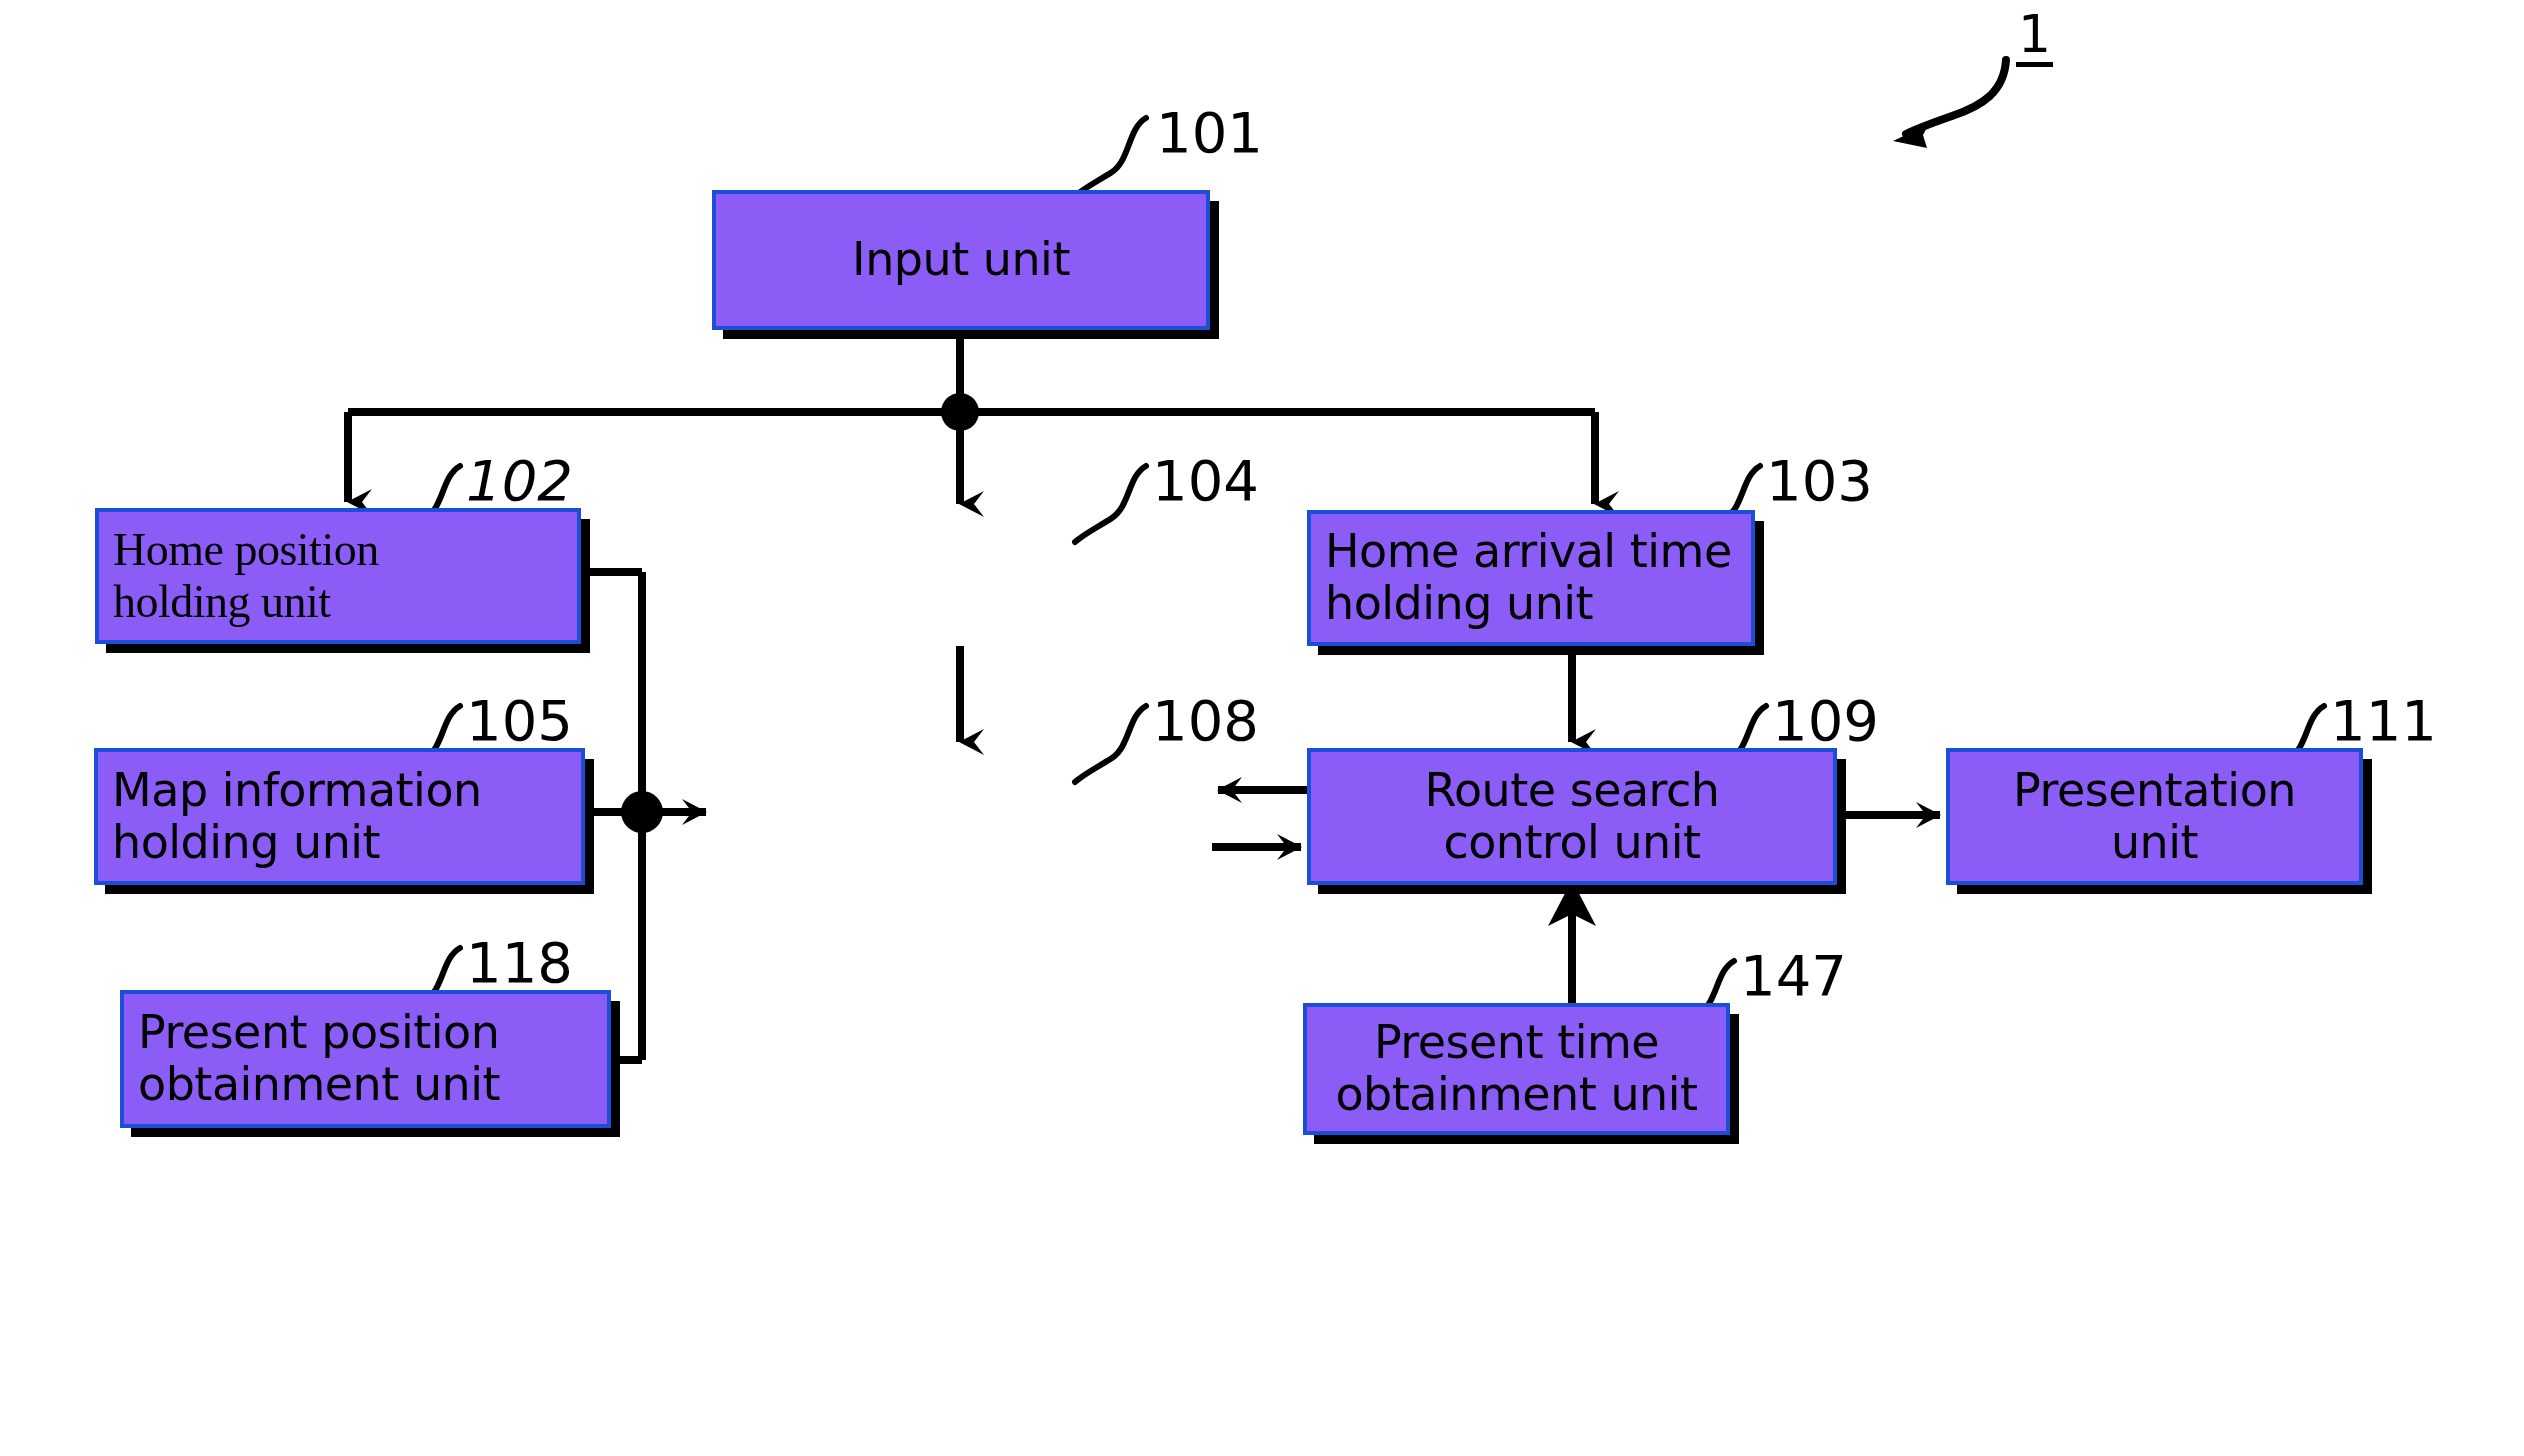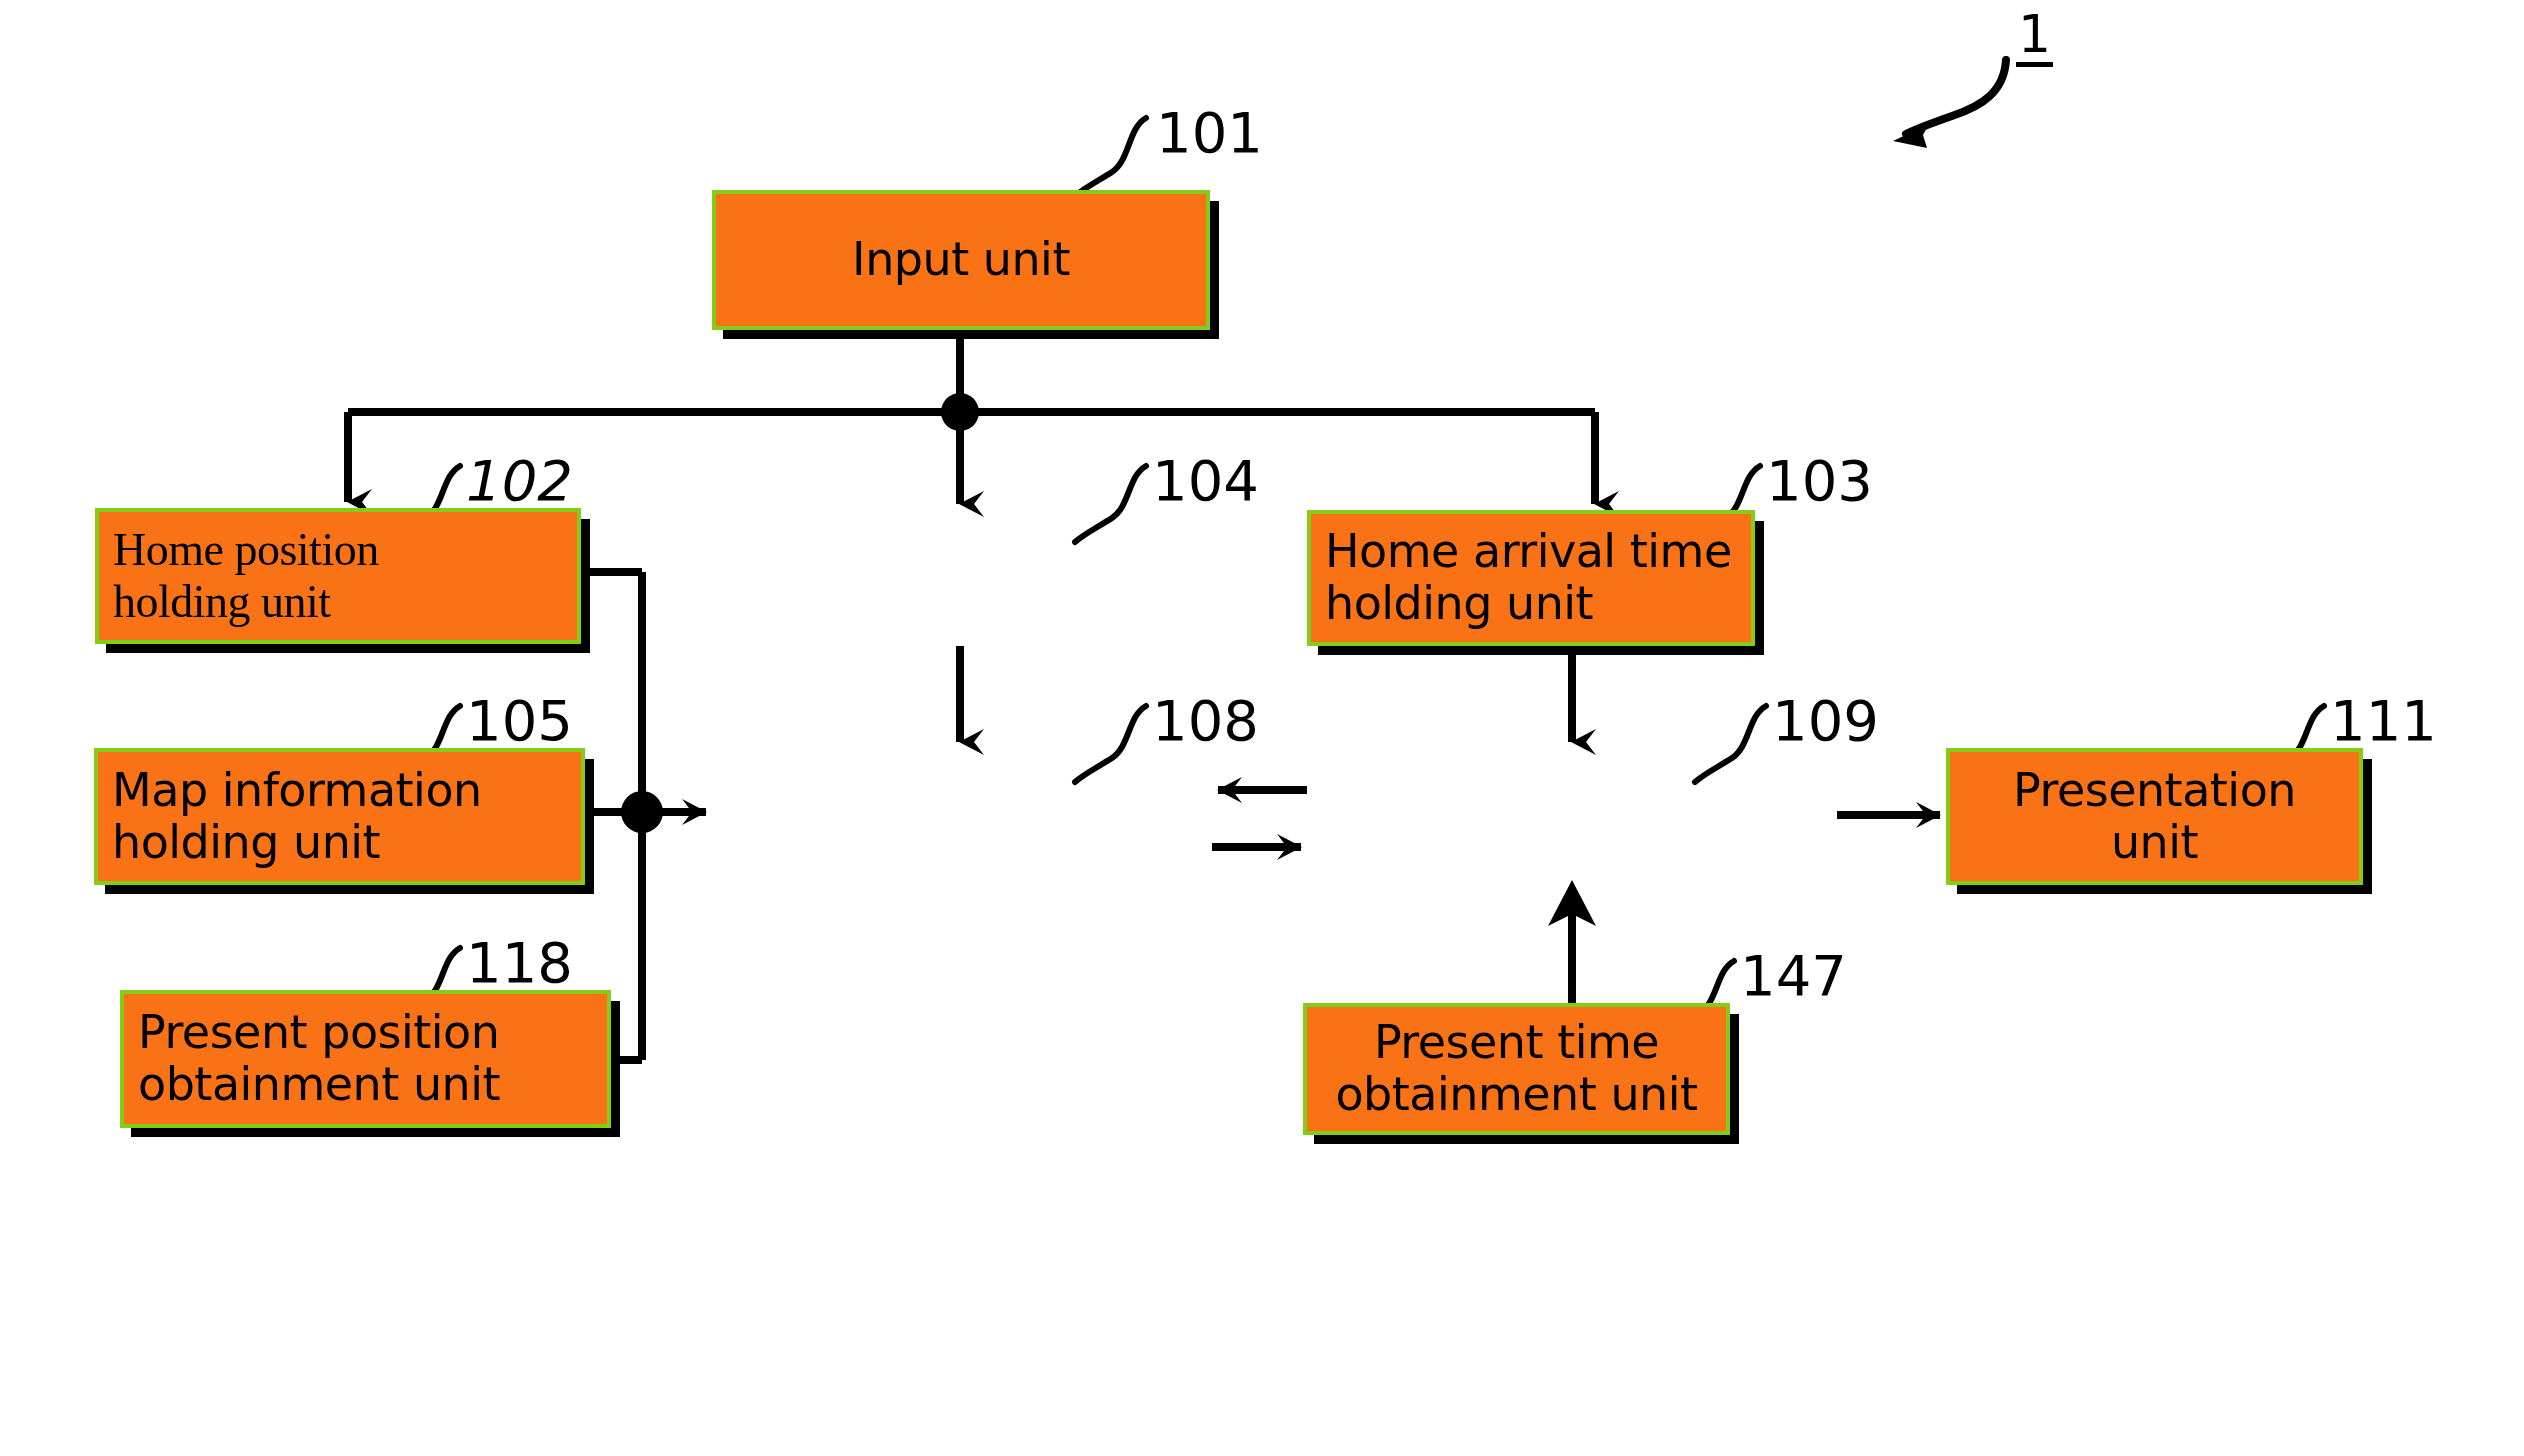--- a/index.html
+++ b/index.html
@@ -20,22 +20,22 @@
   #svg-layer {
     position: absolute;
     left: 0;
     top: 0;
     width: 2524px;
     height: 1456px;
   }
   .node {
     position: absolute;
     box-sizing: border-box;
-    background: #f97316;
-    border: 4px solid #84cc16;
+    background: #8b5cf6;
+    border: 4px solid #1d4ed8;
     box-shadow: 10px 10px 0 -1px #000000;
     display: flex;
     align-items: center;
     z-index: 3;
   }
   .node .node-label {
     width: 100%;
     color: #000000;
     font-size: 46px;
     line-height: 1.12;
@@ -170,20 +170,24 @@
   <div class="ref-num" style="left:1766px; top:448px;">103</div>
 
   <div class="node align-left" style="left:94px; top:748px; width:491px; height:137px;">
     <div class="node-label">Map information
 holding unit</div>
   </div>
   <div class="ref-num" style="left:466px; top:688px;">105</div>
 
   <div class="ref-num" style="left:1152px; top:688px;">108</div>
 
+  <div class="node align-center" style="left:1307px; top:748px; width:530px; height:137px;">
+    <div class="node-label">Route search
+control unit</div>
+  </div>
   <div class="ref-num" style="left:1772px; top:688px;">109</div>
 
   <div class="node align-center" style="left:1946px; top:748px; width:417px; height:137px;">
     <div class="node-label">Presentation unit</div>
   </div>
   <div class="ref-num" style="left:2330px; top:688px;">111</div>
 
   <div class="node align-left" style="left:104px; top:990px; width:491px; height:138px;margin-left:16px;">
     <div class="node-label">Present position
 obtainment unit</div>

